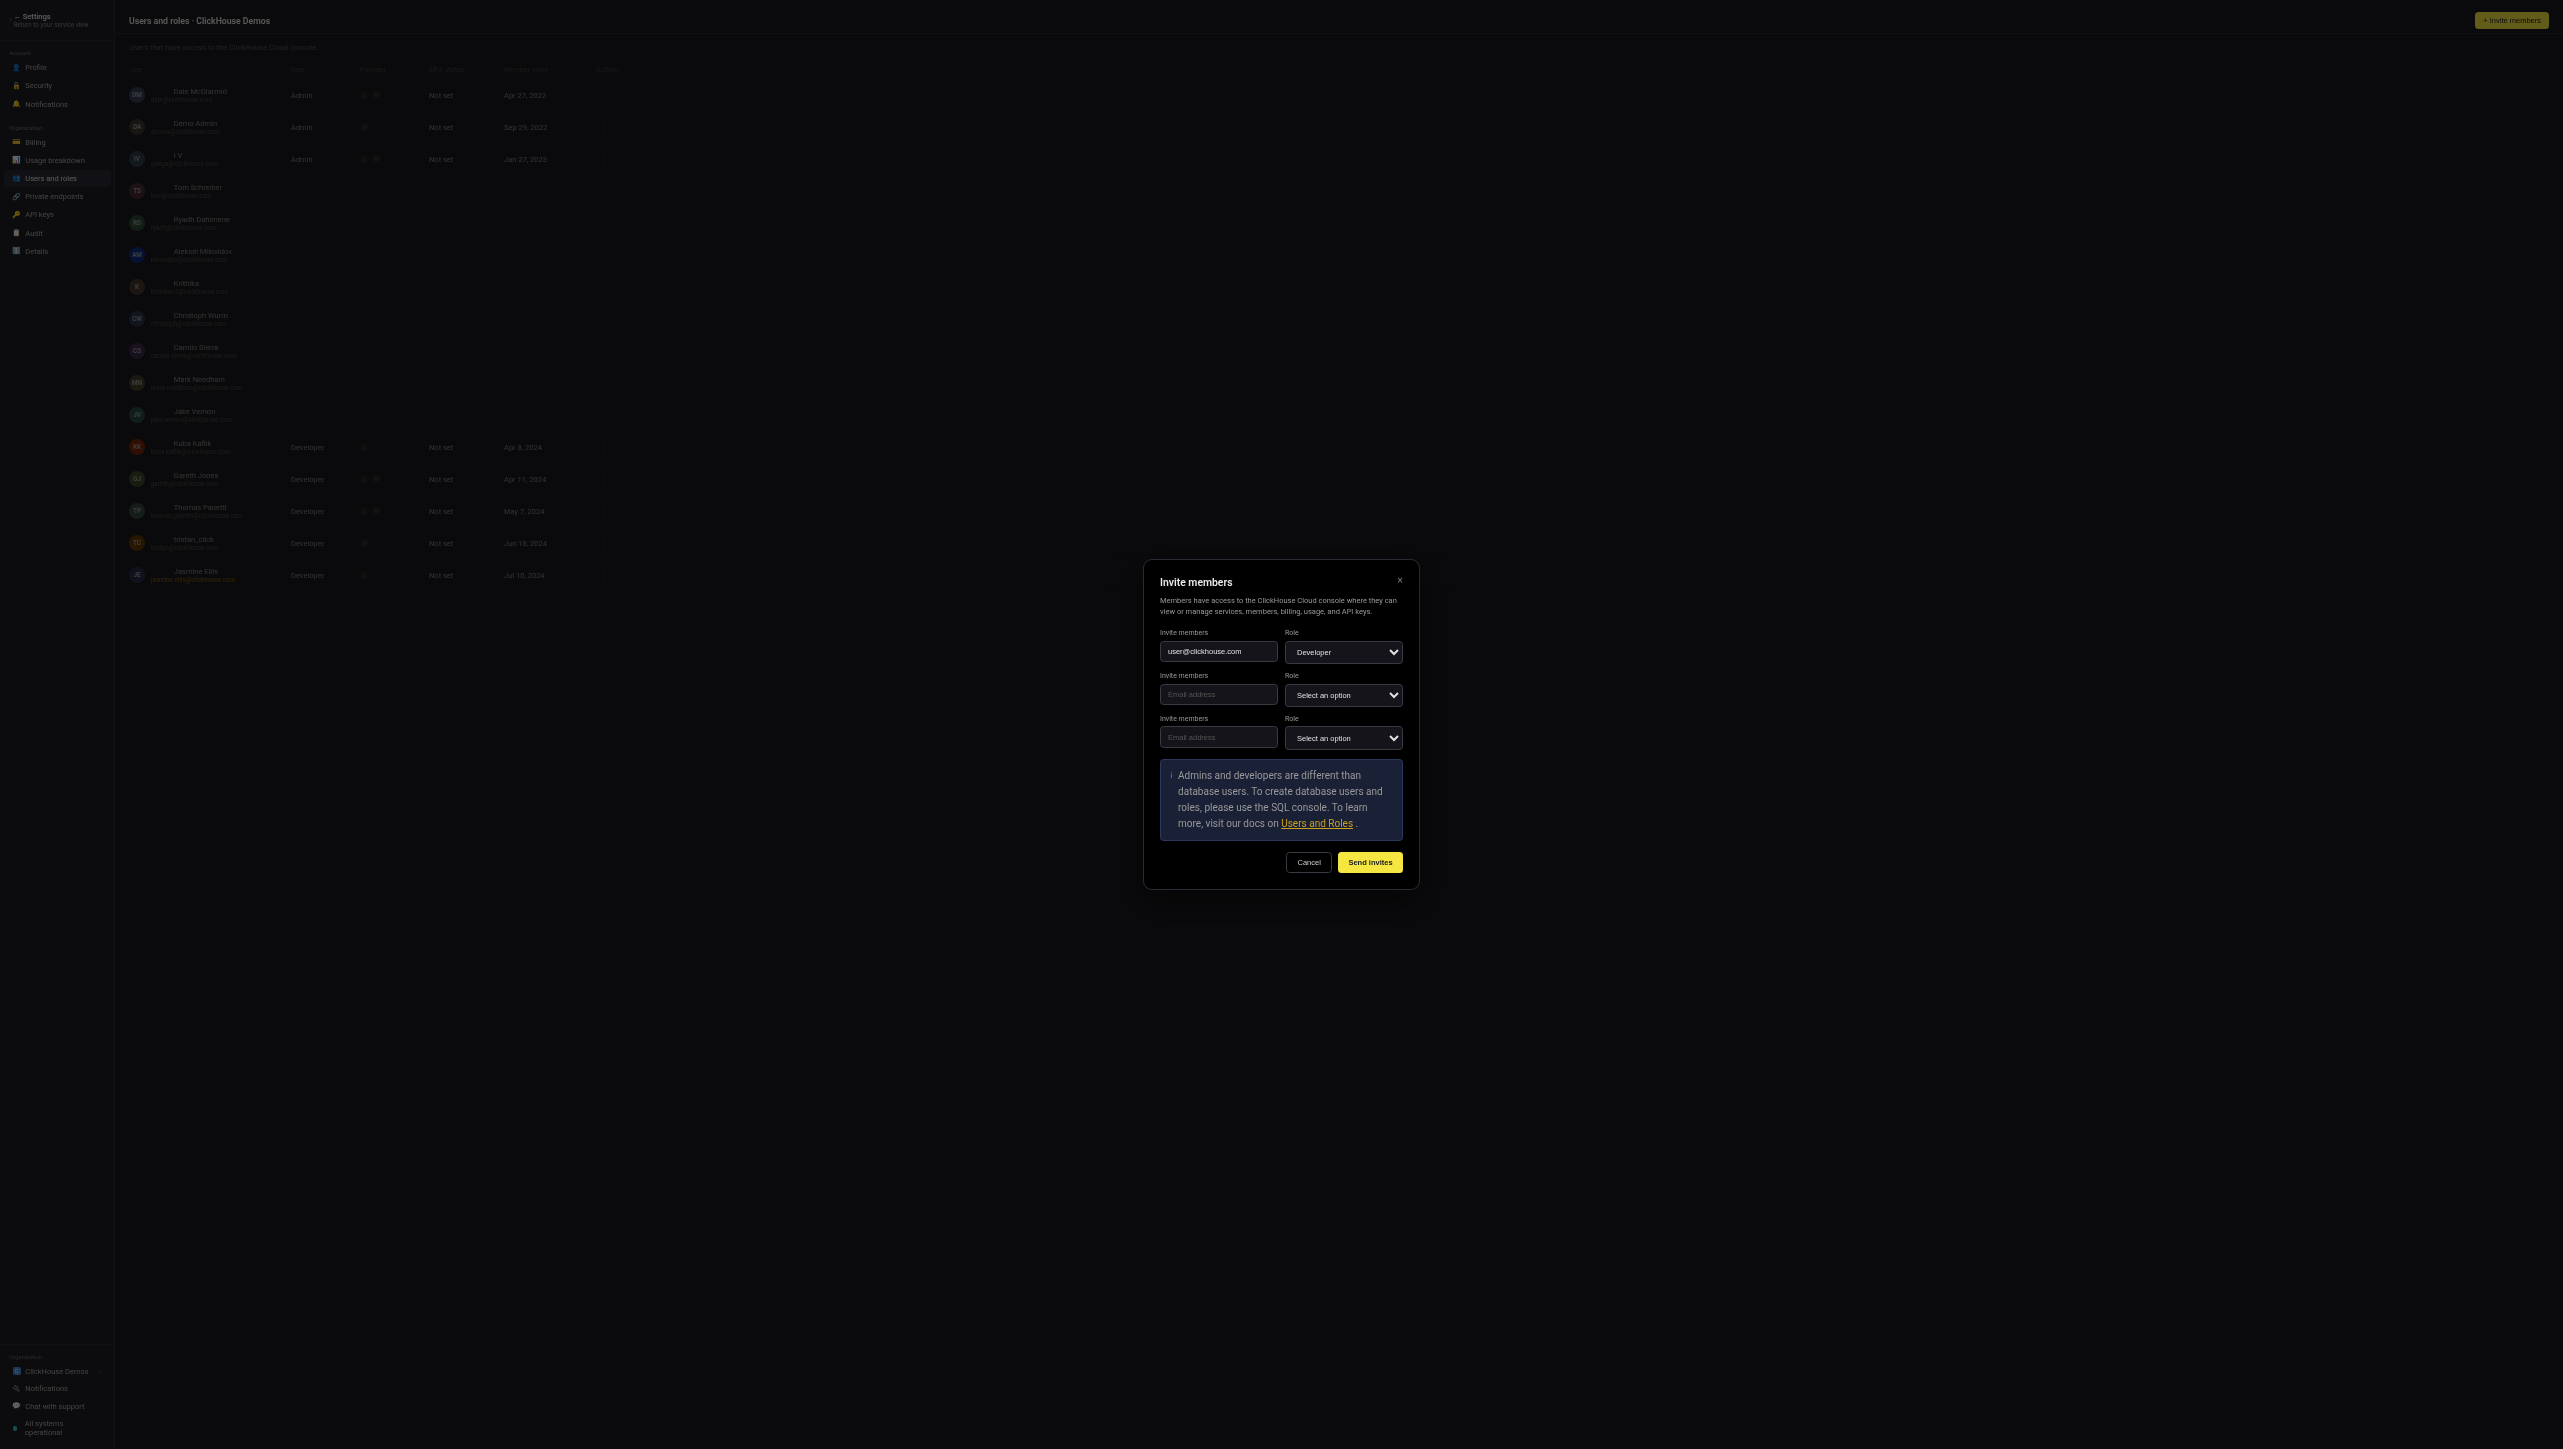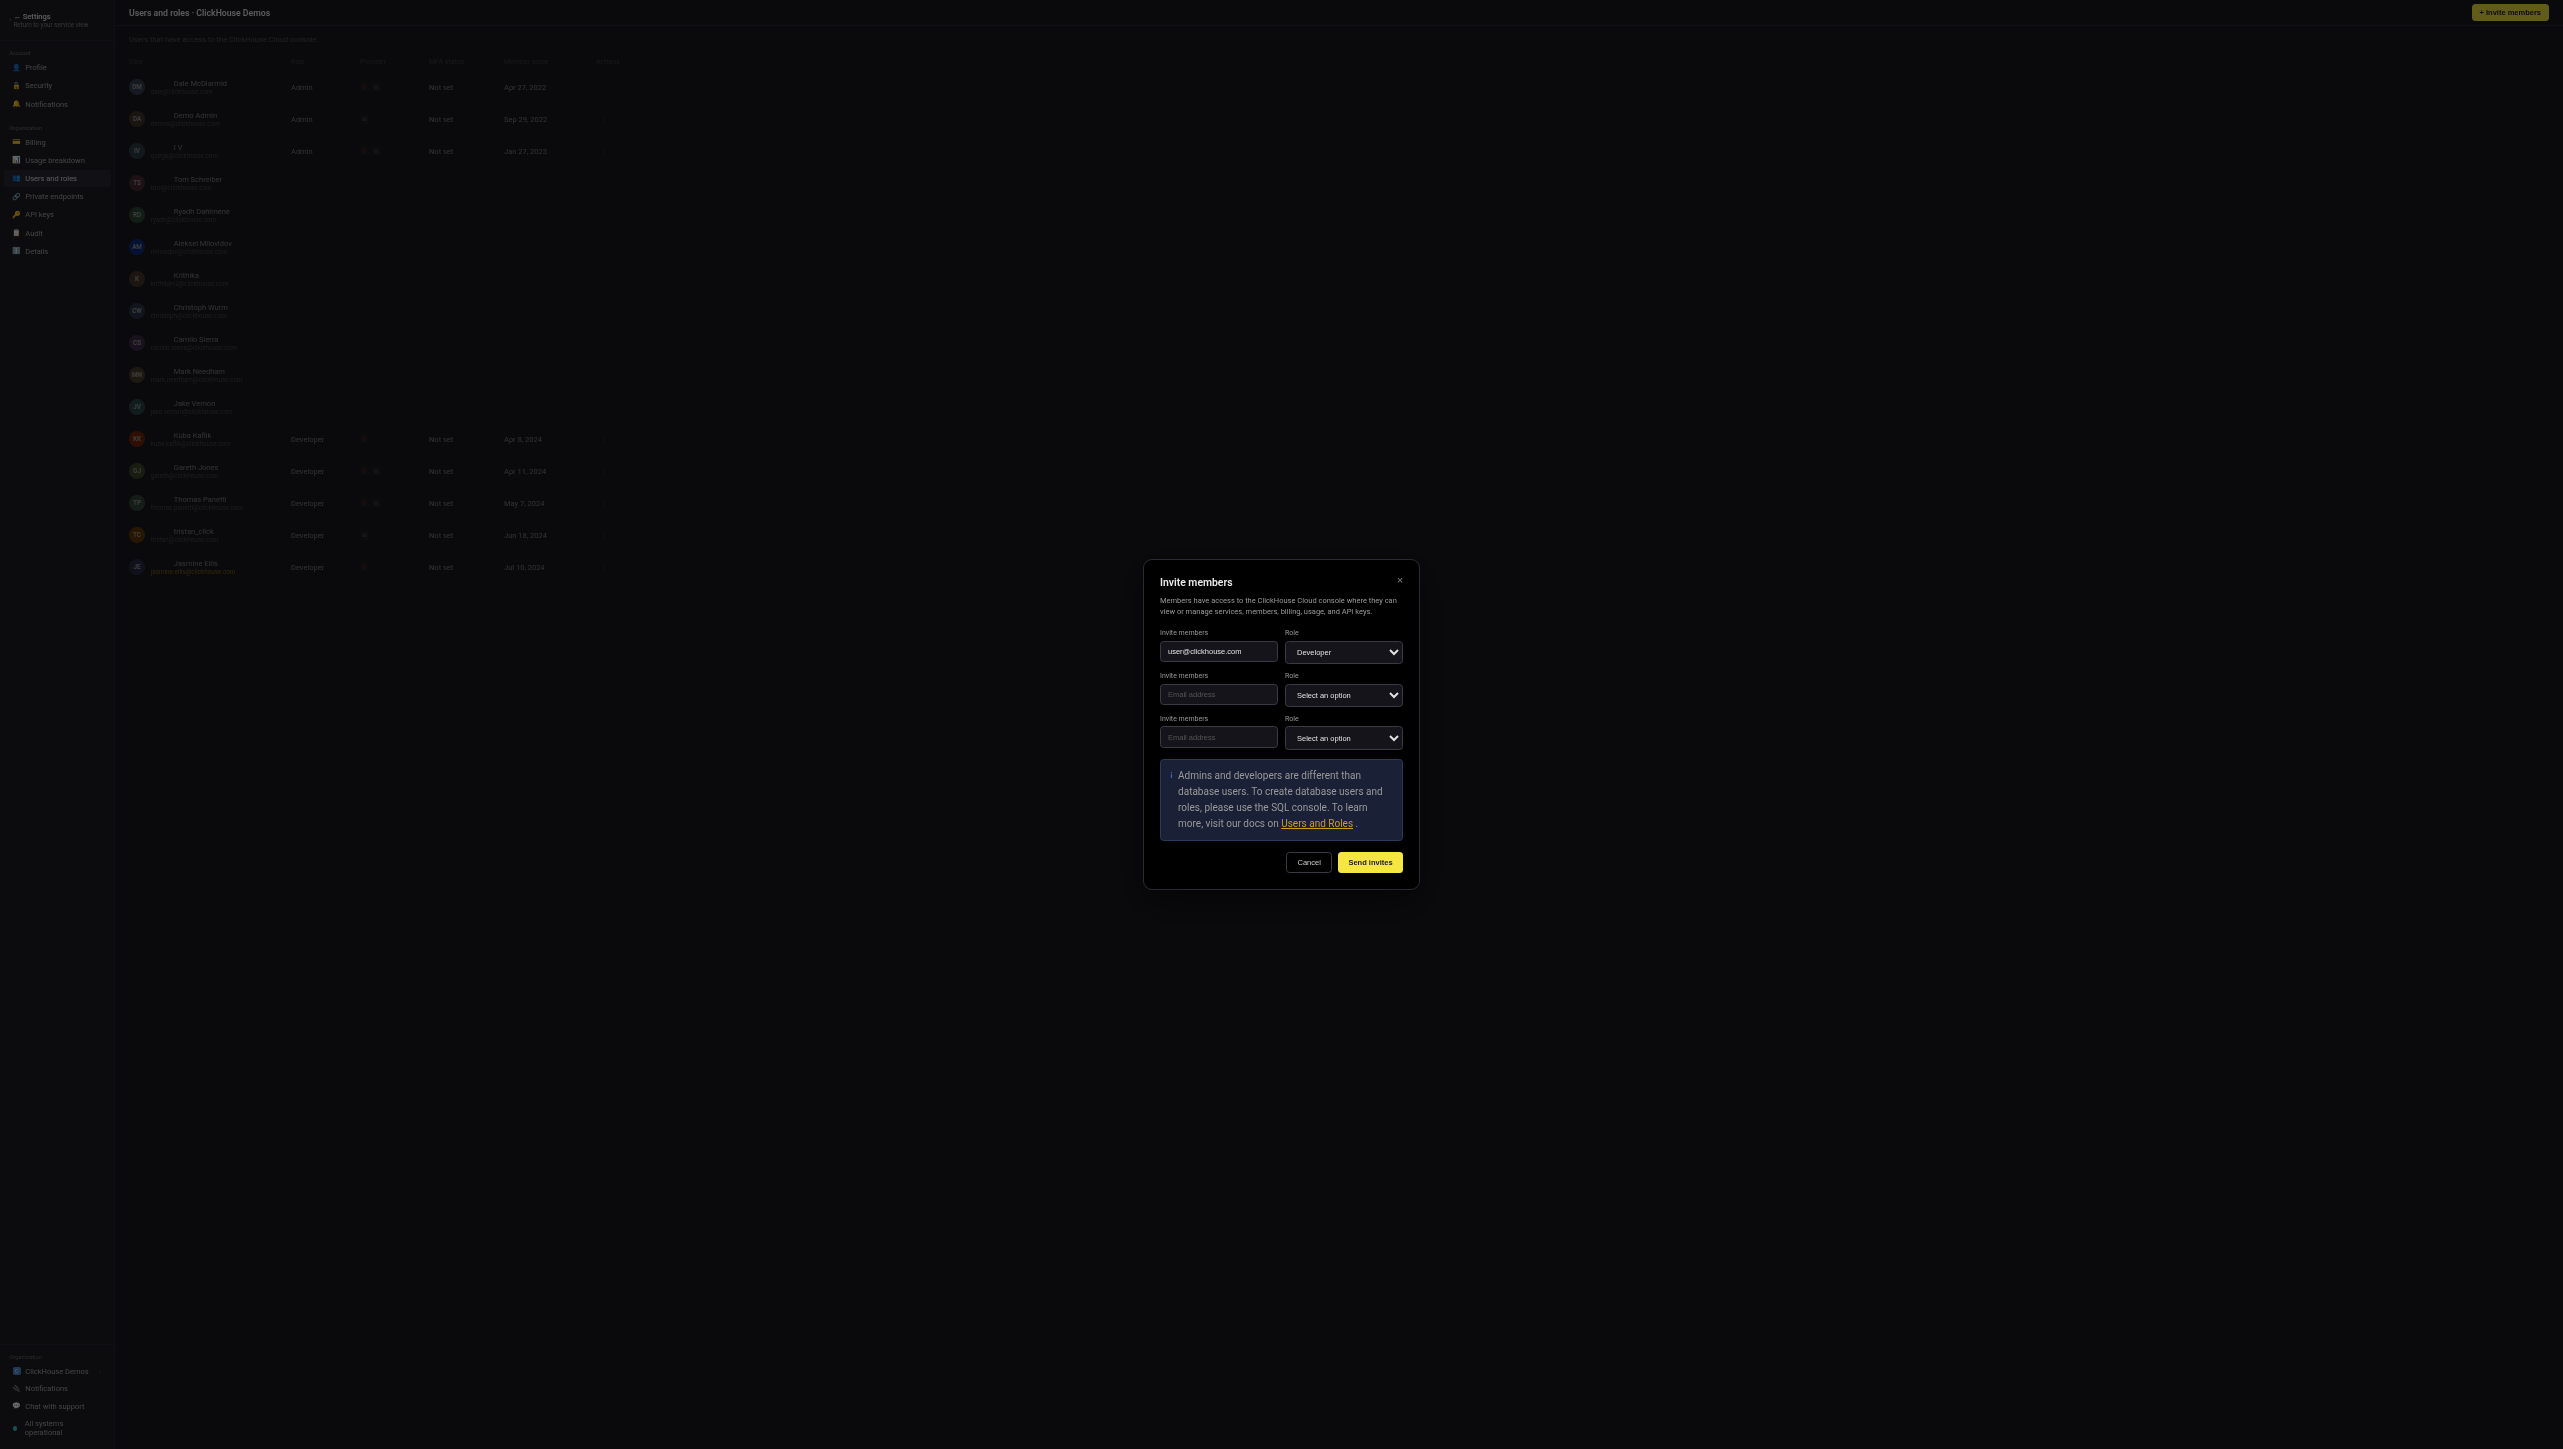--- a/index.html
+++ b/index.html
@@ -102,36 +102,37 @@
       overflow: hidden;
       position: relative;
     }
 
     .main-header {
       padding: 4px 14px;
       border-bottom: 0.6px solid #2a2a35;
       display: flex;
       align-items: center;
       justify-content: space-between;
+      margin-top: 8px;
     }
 
     .page-title {
       font-size: 8.7px;
       font-weight: 600;
       color: #e0e0e0;
     }
 
     .invite-btn {
       background: #f5e642;
       color: #1a1a1f;
       border: none;
       padding: 4px 8px;
       border-radius: 3.5px;
       font-size: 7.5px;
-      font-weight: 700;
+      font-weight: 400;
       cursor: pointer;
       display: flex;
       align-items: center;
       gap: 3.5px;
     }
 
     .main-content {
       padding: 9.2px 14px;
       overflow-y: auto;
       flex: 1;

